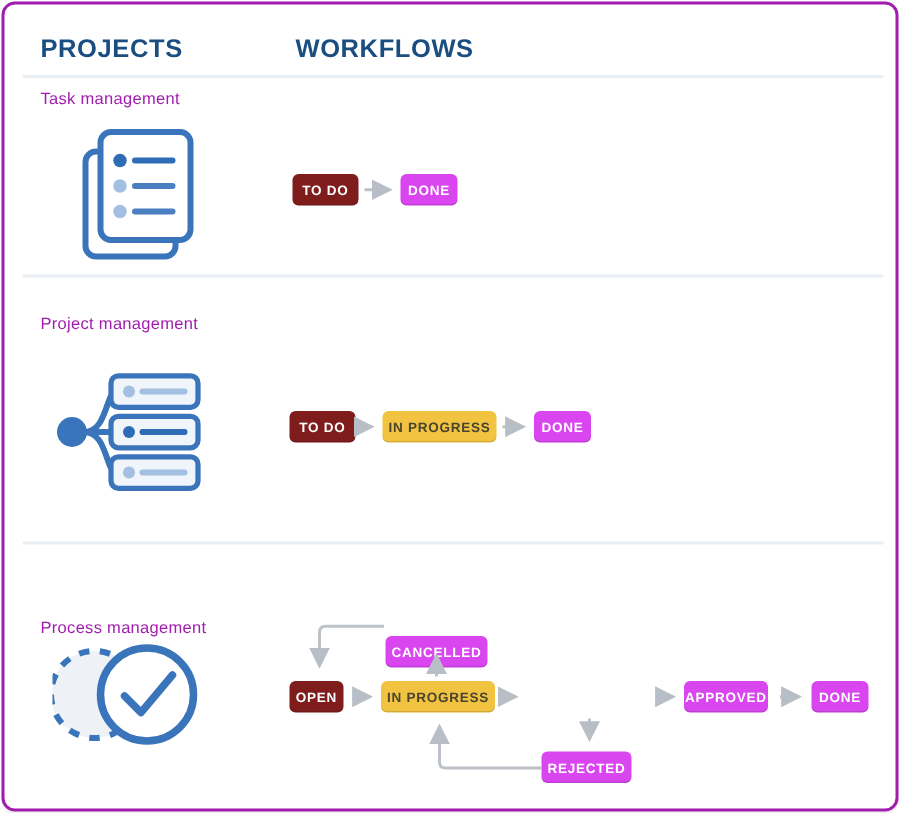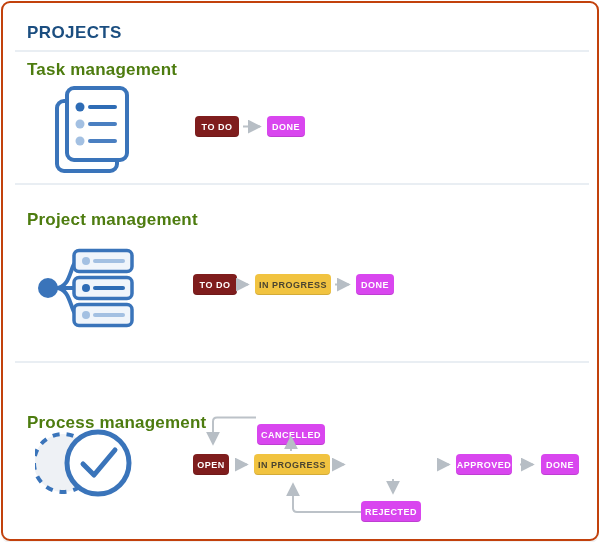--- a/index.html
+++ b/index.html
@@ -1,42 +1,43 @@
 <!DOCTYPE html>
 <html><head>
 <meta charset="utf-8">
 <style>
   html,body{margin:0;padding:0;background:#ffffff;}
   body{font-family:"Liberation Sans","DejaVu Sans",sans-serif;}
   .stage{position:relative;width:600px;height:542px;}
-  .card{position:absolute;inset:1px;background:#fff;border:2px solid #c2410c;
+  .card{position:absolute;inset:1px;background:#fff;border:2px solid #a21caf;
         border-radius:9px;box-sizing:border-box;overflow:hidden;
         box-shadow:0 2px 0 rgba(0,0,0,0.05);}
   .col-header{position:absolute;font-size:17px;font-weight:700;color:#1b4e80;
         letter-spacing:.4px;}
-  .sec-title{position:absolute;font-size:17px;font-weight:700;color:#4d7c0f;
+  .sec-title{position:absolute;font-size:11px;font-weight:400;color:#a21caf;
         letter-spacing:.2px;}
   .divider{position:absolute;left:12px;width:574px;height:2px;background:#e9eef3;}
   .badge{position:absolute;height:21px;border-radius:4px;color:#fff;font-size:9px;
         font-weight:700;letter-spacing:.5px;display:flex;align-items:center;
         justify-content:center;box-sizing:border-box;white-space:nowrap;
         box-shadow:inset 0 -1px 0 rgba(0,0,0,0.12);}
   .b-blue{background:#7f1d1d;}
   .b-yellow{background:#f1c340;color:#4a4430;}
   .b-green{background:#d946ef;}
   .icon-svg{position:absolute;}
   .overlay{position:absolute;inset:0;pointer-events:none;}
 </style>
 </head>
 <body>
 
 <div class="stage">
   <div class="card">
 
     <div class="col-header" style="left:24px;top:20px;">PROJECTS</div>
+    <div class="col-header" style="left:194px;top:20px;">WORKFLOWS</div>
 
     <div class="divider" style="top:47px;"></div>
 
     <div class="sec-title" style="left:24px;top:57px;">Task management</div>
 
     <svg class="icon-svg" style="left:48px;top:82px;" width="84" height="90" viewBox="0 0 84 90">
       <rect x="6" y="16" width="60" height="70" rx="7" fill="#ffffff" stroke="#3a74ba" stroke-width="4"></rect>
       <rect x="16" y="3" width="60" height="72" rx="7" fill="#ffffff" stroke="#3a74ba" stroke-width="4"></rect>
       <circle cx="29" cy="22" r="4.5" fill="#2e6cb5"></circle>
       <line x1="39" y1="22" x2="64" y2="22" stroke="#2e6cb5" stroke-width="4" stroke-linecap="round"></line>

